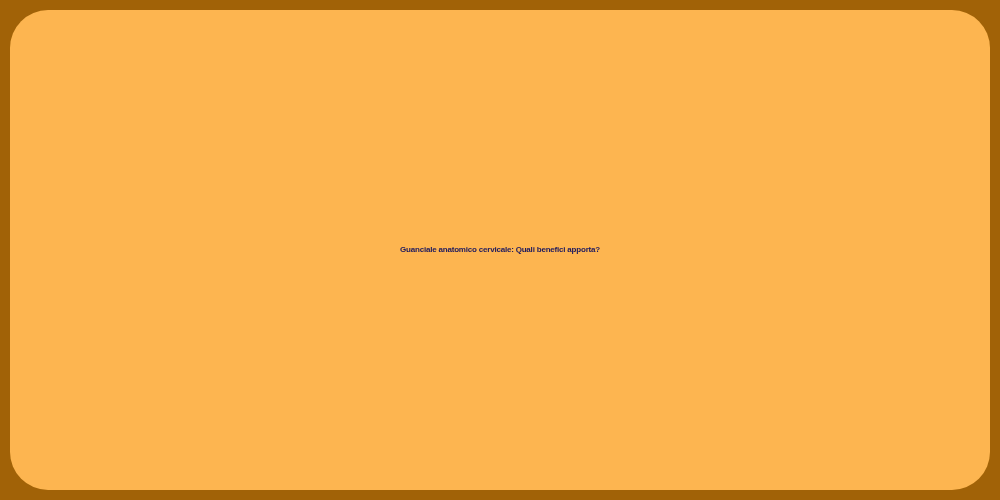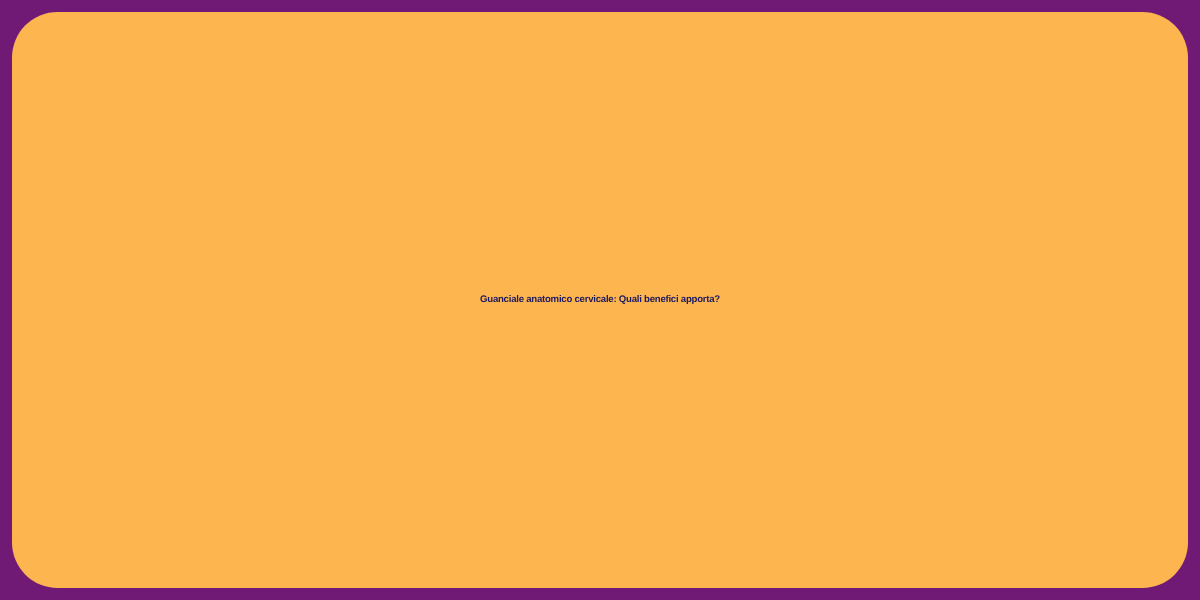--- a/index.html
+++ b/index.html
@@ -44,17 +44,17 @@
     letter-spacing: -0.2px;
     padding: 0 40px;
     box-sizing: border-box;
     margin: 0;
     white-space: nowrap;
   }
 </style>
 </head>
 <body>
 
-<div id="stage" style="background: #701a75;">
+<div id="stage" style="background: #a16207;">
   <div id="card" style="background: rgb(253, 181, 80);">
     <h1 id="title" style="color: rgb(30, 26, 94); font-size: 8px;">Guanciale anatomico cervicale: Quali benefici apporta?</h1>
   </div>
 </div>
 
 </body></html>

